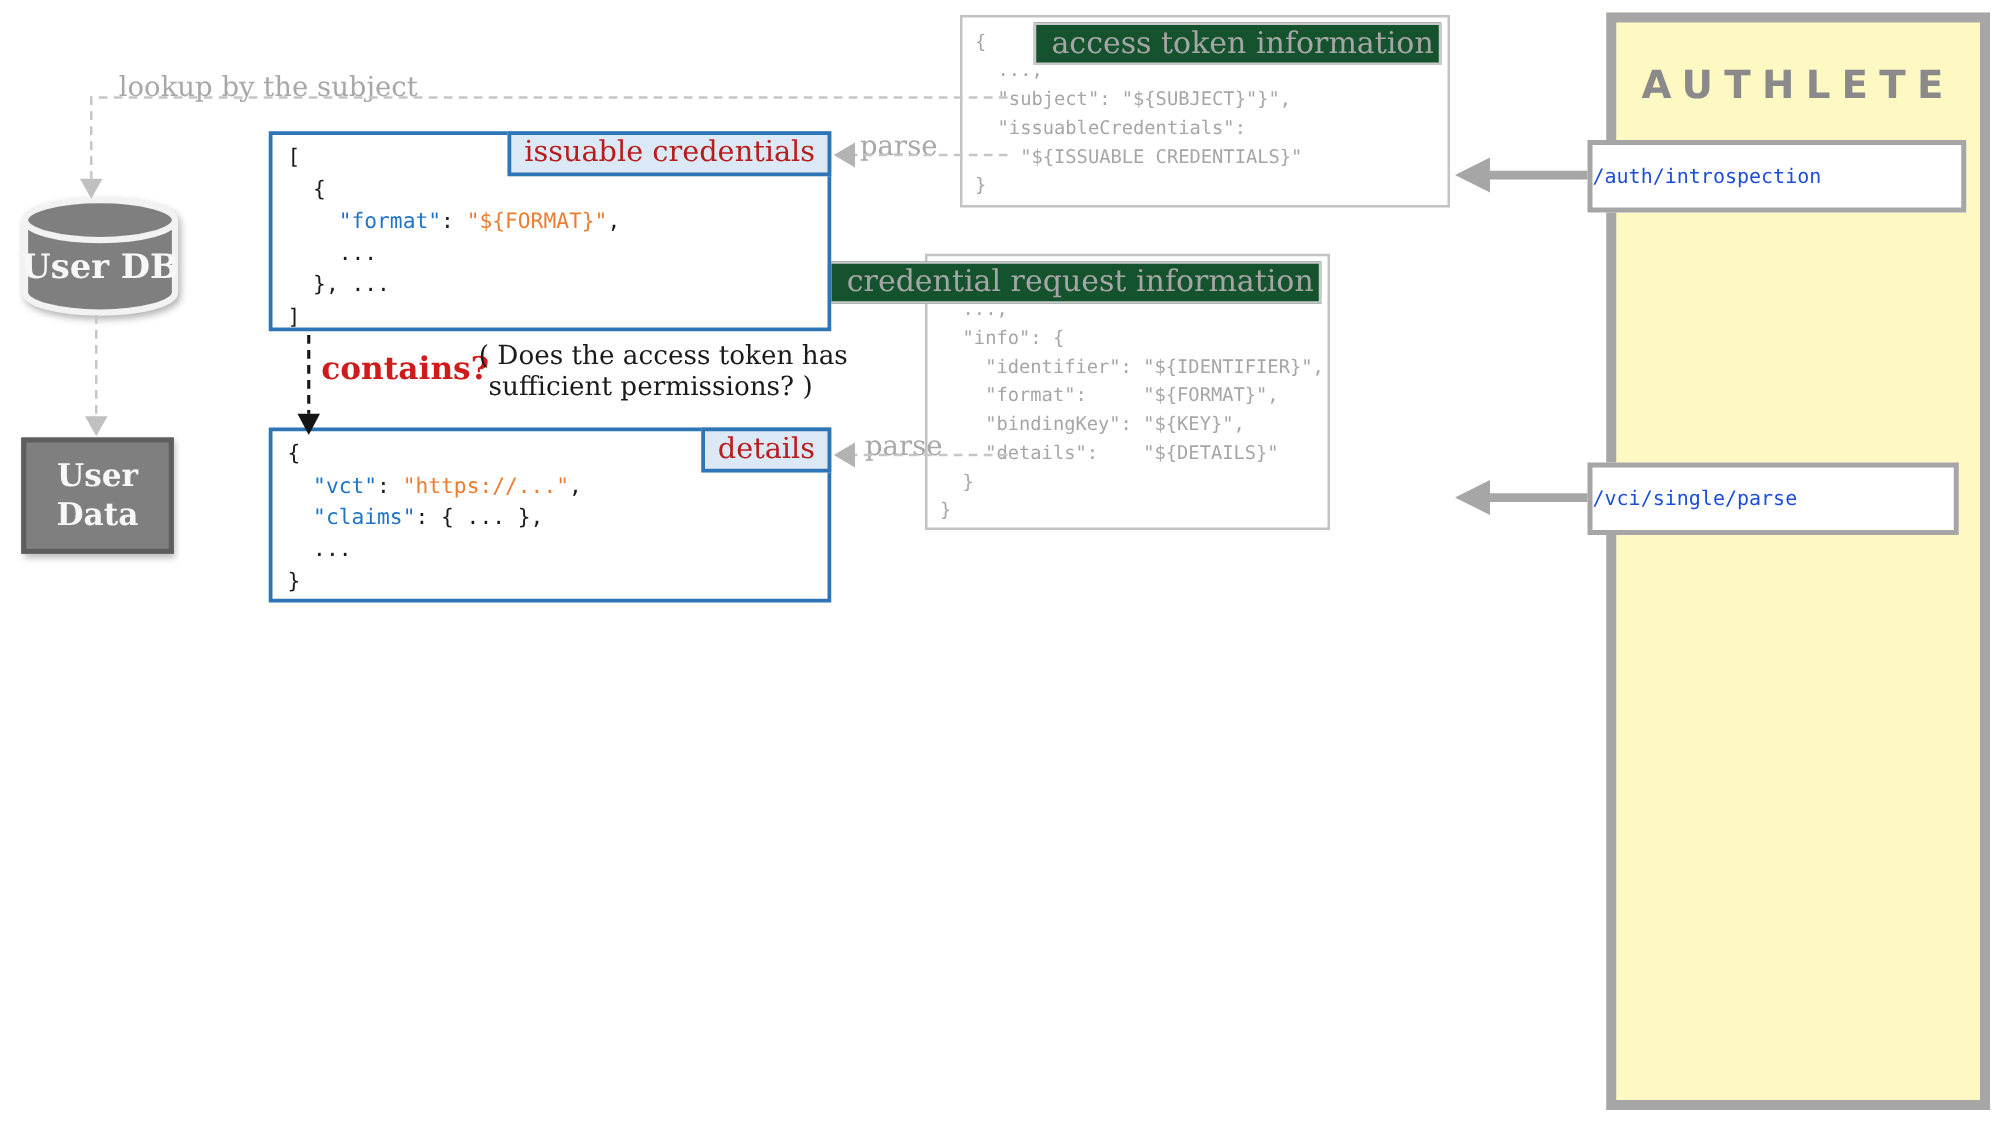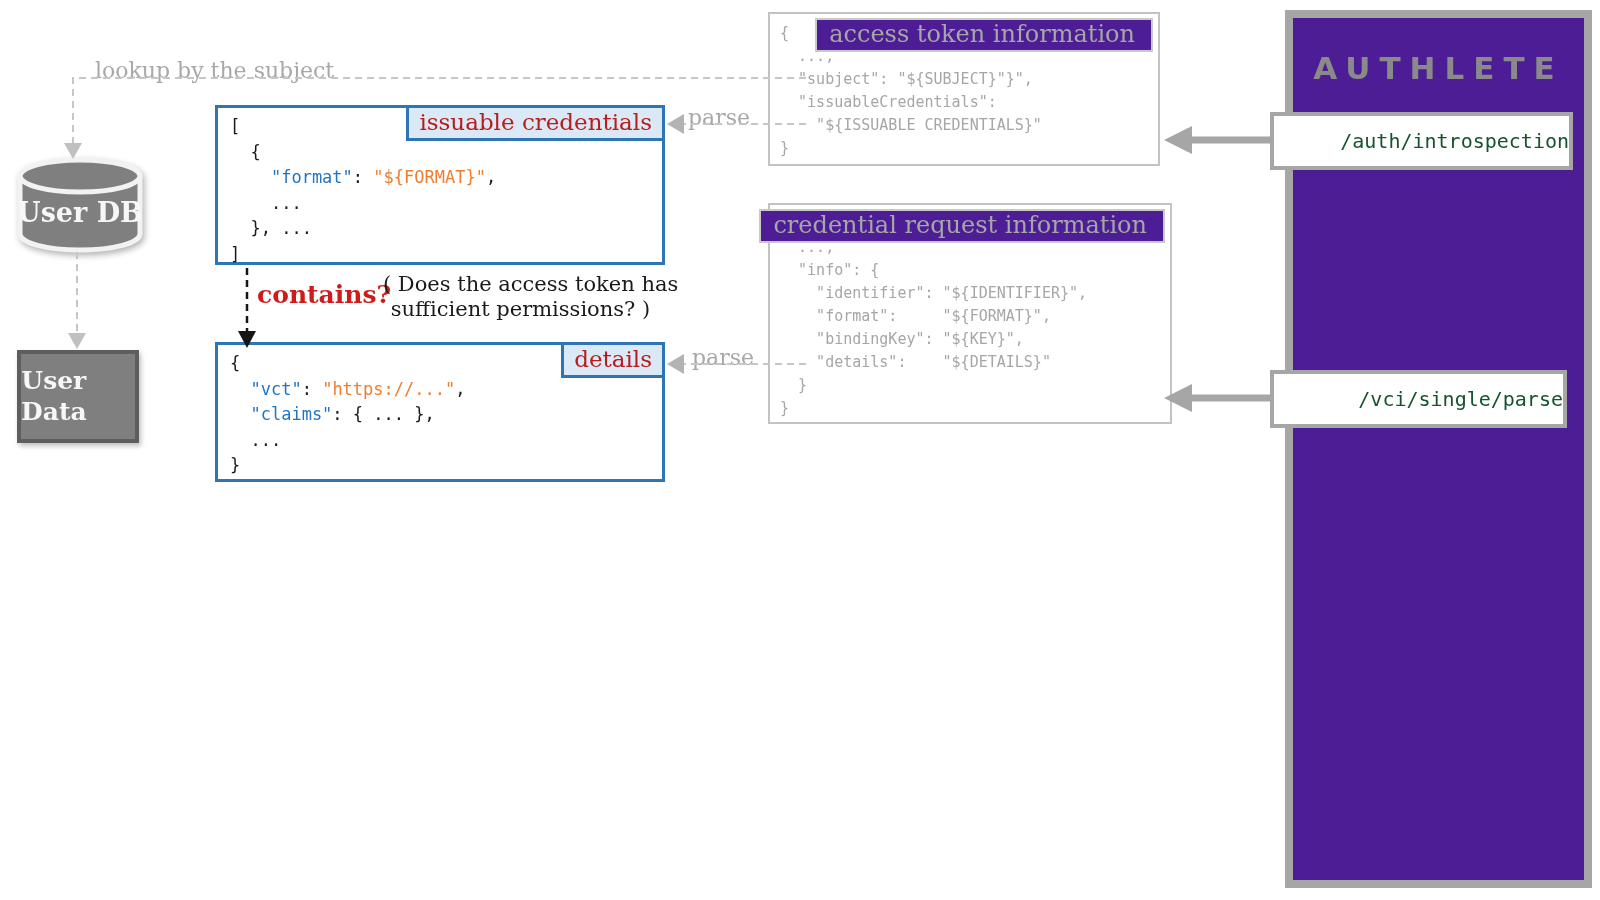--- a/index.html
+++ b/index.html
@@ -17,63 +17,63 @@
               white-space:nowrap;}
   .code{font-family:"DejaVu Sans Mono",monospace;white-space:pre;}
   .code-color{font-size:17px;line-height:25.5px;padding:6px 0 0 12px;color:#1a1a1a;}
   .tok-k{color:#1a1a1a;}
   .tok-b{color:#1f74c4;}
   .tok-o{color:#ed7d31;}
   .tok-g{color:#a6a6a6;}
 
   
   .gray-box{background:#ffffff;border:2px solid #c3c3c3;}
-  .gray-label{position:absolute;background:#4c1d95;border:2px solid #c9c9c9;color:#a6a6a6;
-              font-size:24px;font-family:"DejaVu Serif",serif;padding:0 16px 2px 12px;white-space:nowrap;}
+  .gray-label{position:absolute;background:#14532d;border:2px solid #c9c9c9;color:#a6a6a6;
+              font-size:24px;font-family:"DejaVu Serif",serif;padding:0 4px 2px 12px;white-space:nowrap;}
   .code-gray{font-size:15px;line-height:23px;padding:8px 0 0 10px;}
 
   
   .contains-q{color:#ce1b1b;font-weight:bold;font-size:25px;font-family:"DejaVu Serif",serif;}
   .contains-note{color:#1a1a1a;font-size:21px;line-height:25px;text-align:center;
                  font-family:"DejaVu Serif",serif;white-space:nowrap;}
 
   
   .user-data-box{background:#7f7f7f;border:4px solid #5e5e5e;box-shadow:2px 3px 5px rgba(0,0,0,0.25);
-                 display:flex;align-items:center;text-align:center;
+                 display:flex;align-items:center;justify-content:center;text-align:center;
                  color:#f7f7f7;font-weight:bold;font-size:25px;line-height:1.22;
                  font-family:"DejaVu Serif",serif;}
   .db-svg{filter:drop-shadow(2px 3px 3px rgba(0,0,0,0.30));}
 
   
-  .authlete-panel{background:#4c1d95;border:8px solid #a6a6a6;}
+  .authlete-panel{background:#fef9c3;border:8px solid #a6a6a6;}
   .authlete-logo{width:100%;text-align:center;color:#8a8a8a;font-weight:bold;font-size:31px;
                  letter-spacing:9px;font-family:"DejaVu Sans",sans-serif;}
-  .endpoint-box{background:#ffffff;border:4px solid #a6a6a6;color:#14532d;text-align:right;
-                font-family:"DejaVu Sans Mono",monospace;font-size:20px;line-height:50px;z-index:6;}
+  .endpoint-box{background:#ffffff;border:4px solid #a6a6a6;color:#1d4ed8;text-align:left;
+                font-family:"DejaVu Sans Mono",monospace;font-size:16px;line-height:50px;z-index:6;}
 
   .overlay{position:absolute;left:0;top:0;z-index:5;pointer-events:none;}
   .z2{z-index:2;} .z3{z-index:3;}
 </style>
 </head>
 <body>
 
 <div class="canvas">
 
   <div class="abs authlete-panel" style="left:1285px;top:10px;width:307px;height:878px;">
     <div class="abs authlete-logo" style="top:32px;left:0;">AUTHLETE</div>
   </div>
   <div class="abs endpoint-box" style="left:1270px;top:112px;width:303px;height:58px;">/auth/introspection</div>
   <div class="abs endpoint-box" style="left:1270px;top:370px;width:297px;height:58px;">/vci/single/parse</div>
 
   <div class="abs gray-box z2" style="left:768px;top:12px;width:392px;height:154px;">
     <div class="gray-label" style="top:4px;right:5px;">access token information</div>
     <div class="code code-gray"><div><span class="tok-g">{</span></div><div><span class="tok-g">  ...,</span></div><div><span class="tok-g">  "subject": "${SUBJECT}"}",</span></div><div><span class="tok-g">  "issuableCredentials":</span></div><div><span class="tok-g">    "${ISSUABLE CREDENTIALS}"</span></div><div><span class="tok-g">}</span></div></div>
   </div>
 
-  <div class="abs gray-box z2" style="left:768px;top:203px;width:404px;height:221px;">
+  <div class="abs gray-box z2" style="left:740px;top:203px;width:324px;height:221px;">
     <div class="gray-label" style="top:4px;right:5px;">credential request information</div>
     <div class="code code-gray"><div><span class="tok-g">{</span></div><div><span class="tok-g">  ...,</span></div><div><span class="tok-g">  "info": {</span></div><div><span class="tok-g">    "identifier": "${IDENTIFIER}",</span></div><div><span class="tok-g">    "format":     "${FORMAT}",</span></div><div><span class="tok-g">    "bindingKey": "${KEY}",</span></div><div><span class="tok-g">    "details":    "${DETAILS}"</span></div><div><span class="tok-g">  }</span></div><div><span class="tok-g">}</span></div></div>
   </div>
 
   <div class="abs blue-box z2" style="left:215px;top:105px;width:450px;height:160px;">
     <div class="blue-label">issuable credentials</div>
     <div class="code code-color"><div><span class="tok-k">[</span></div><div><span class="tok-k">  {</span></div><div><span class="tok-b">    "format"</span><span class="tok-k">: </span><span class="tok-o">"${FORMAT}"</span><span class="tok-k">,</span></div><div><span class="tok-k">    ...</span></div><div><span class="tok-k">  }, ...</span></div><div><span class="tok-k">]</span></div></div>
   </div>
 
   <div class="abs blue-box z2" style="left:215px;top:342px;width:450px;height:140px;">

